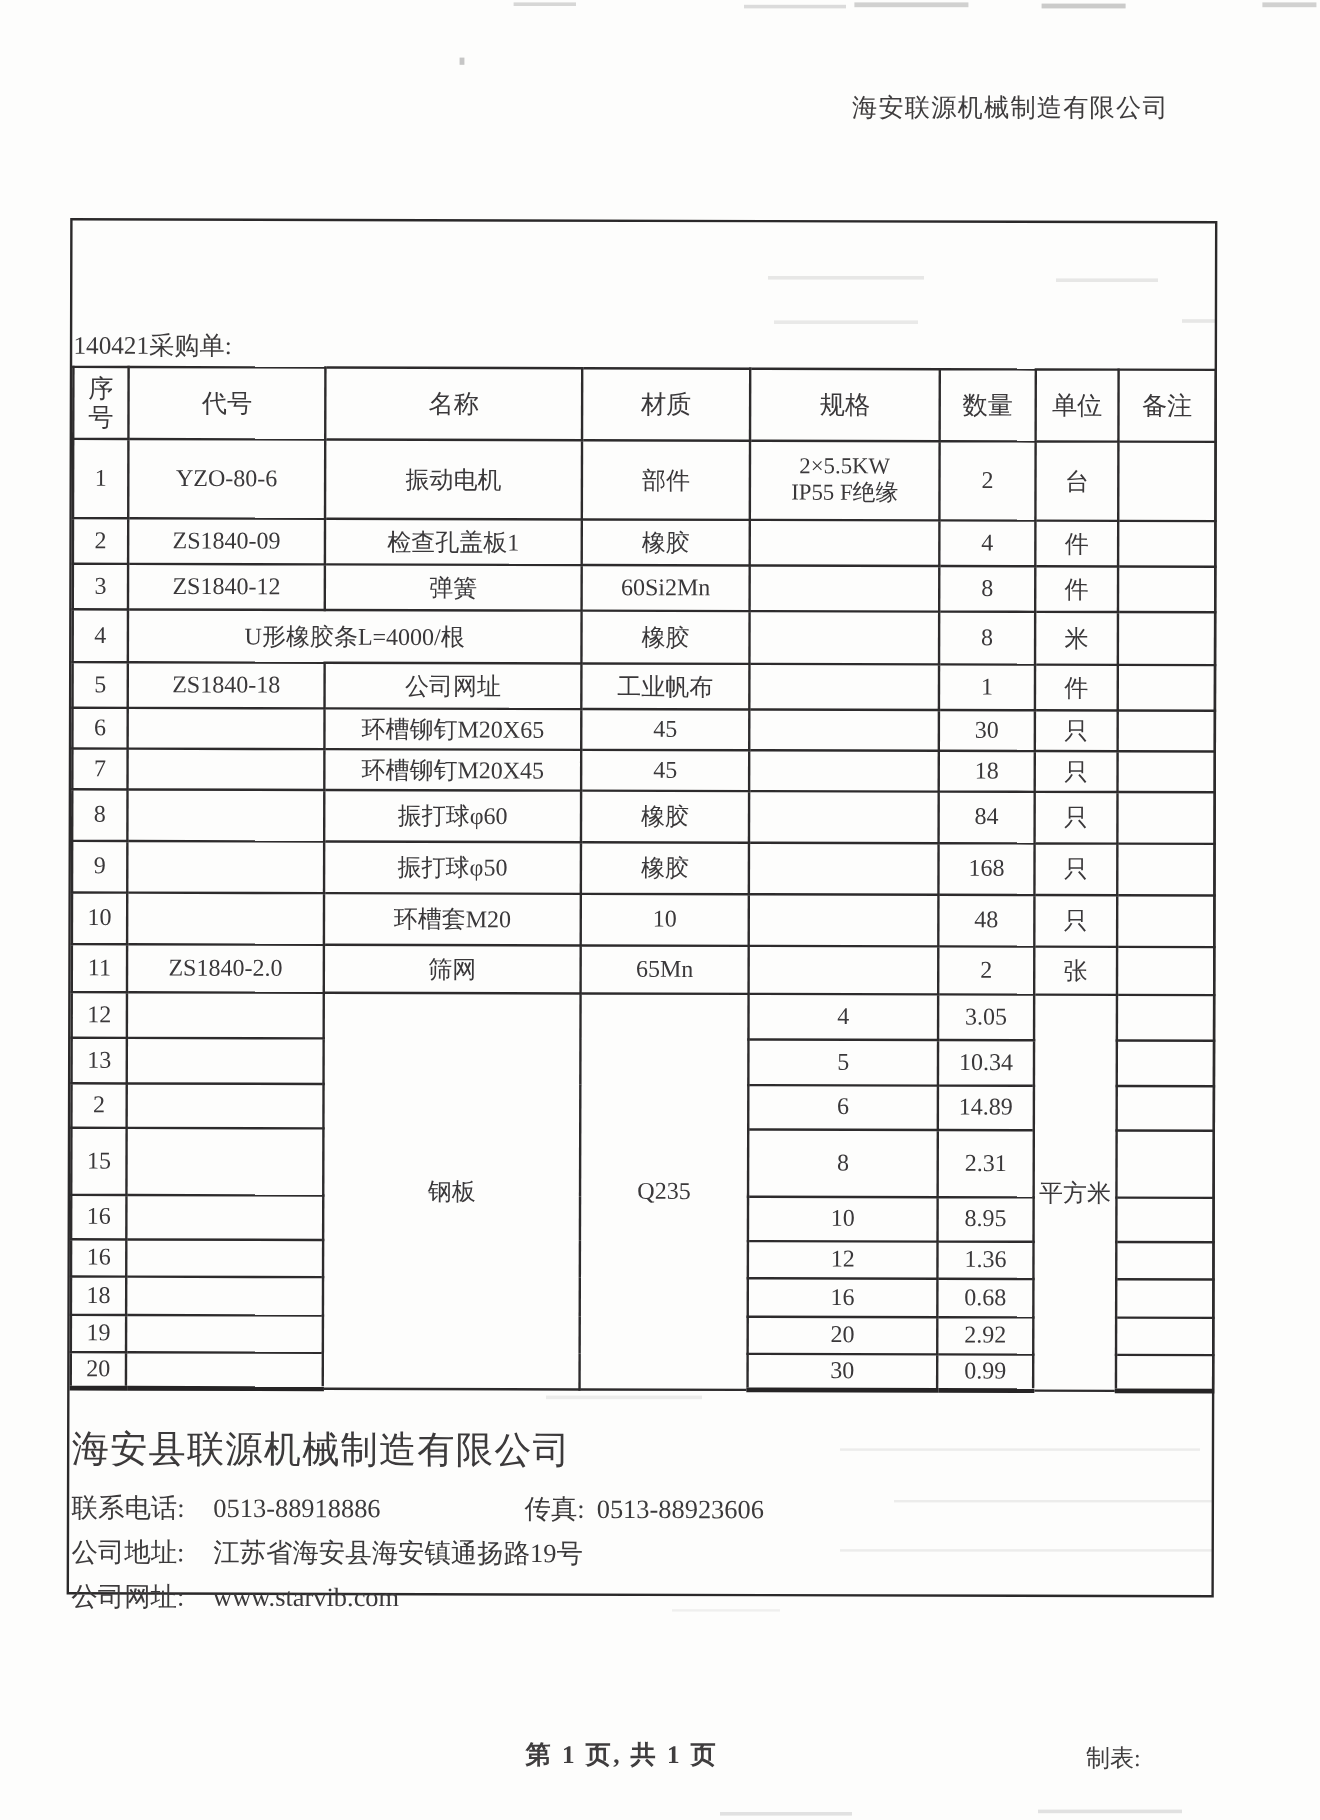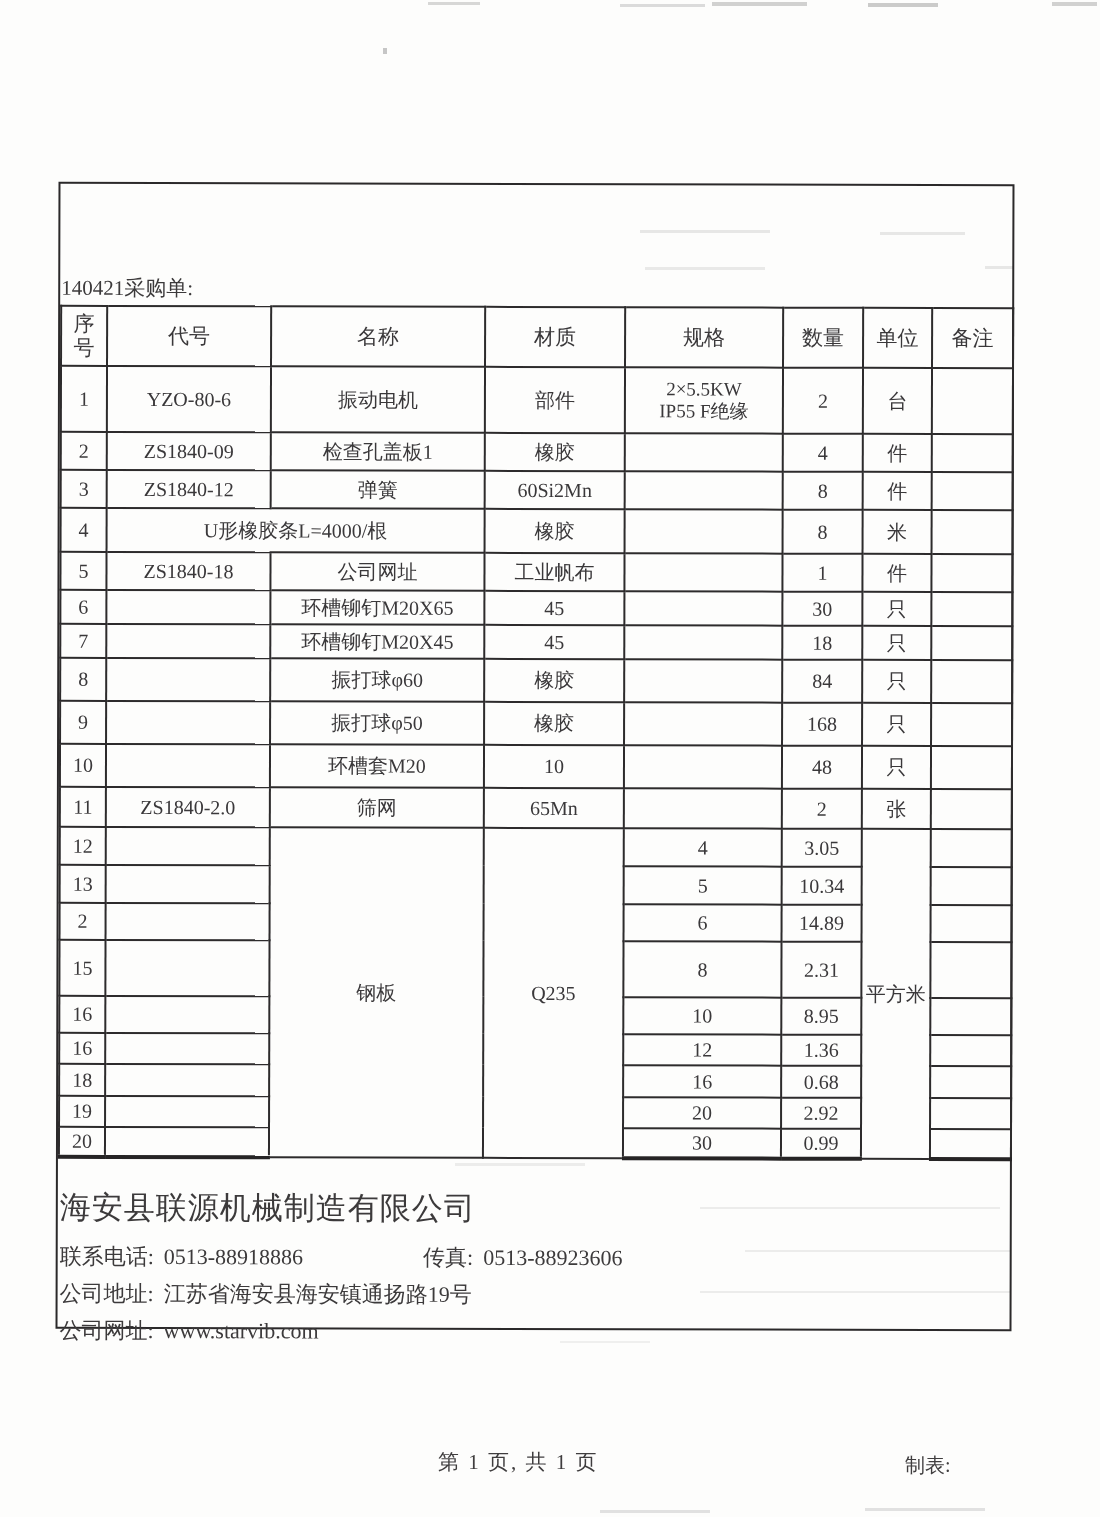--- a/index.html
+++ b/index.html
@@ -26,25 +26,25 @@
   .r6{height:34px} .r7{height:34px} .r8{height:43px} .r9{height:43px} .r10{height:43px}
   .r11{height:40px} .r12{height:38px} .r13{height:38px} .r14{height:37px} .r15{height:56px}
   .r16{height:37px} .r17{height:31px} .r18{height:32px} .r19{height:31px} .r20{height:30px}
   .r1 .spec { font-size:19px; }
   .r20 td { border-bottom:4px solid #262425; }
 
   
   .footer-block { margin:28px 0 0 2px; color:#3c3a3b; }
   .footer-company { font-size:31px; letter-spacing:1px; margin-bottom:9px; }
   .footer-row { font-size:22px; line-height:37px; }
-  .footer-row .lbl { margin-right:10px;text-align:right; }
+  .footer-row .lbl { margin-right:24px;text-align:right; }
   .fax-lbl { margin-left:120px; margin-right:10px; }
 
   
-  .page-info { position:absolute; left:438px; top:1448px; font-size:21px; color:#3f3d3e; letter-spacing:2px; }
+  .page-info { position:absolute; left:438px; top:1448px; font-size:21px; color:#3f3d3e; letter-spacing:2px;font-weight:bold; }
   .maker { position:absolute; left:905px; top:1452px; font-size:20px; color:#3f3d3e; }
 
   
   .art { position:absolute; background:#8f8f8f; }
   .a1{left:428px;top:2px;width:52px;height:3px;opacity:.35}
   .a2{left:620px;top:4px;width:85px;height:3px;opacity:.3}
   .a3{left:712px;top:2px;width:95px;height:4px;opacity:.4}
   .a4{left:868px;top:3px;width:70px;height:4px;opacity:.45}
   .a5{left:1052px;top:2px;width:45px;height:4px;opacity:.4}
   .a6{left:383px;top:48px;width:4px;height:6px;opacity:.5}
@@ -76,20 +76,21 @@
   <span class="art a9"></span>
   <span class="art a10"></span>
   <span class="art a11"></span>
   <span class="art a12"></span>
   <span class="art a13"></span>
   <span class="art a14"></span>
   <span class="art a15"></span>
   <span class="art a16"></span>
   <span class="art a17"></span>
 
+  <div class="letterhead">海安联源机械制造有限公司</div>
 
   <div class="sheet">
     <div class="doc-label">140421采购单:</div>
 
     <table>
       <colgroup>
         <col class="w-seq">
           <col class="w-code">
           <col class="w-name">
           <col class="w-mat">

